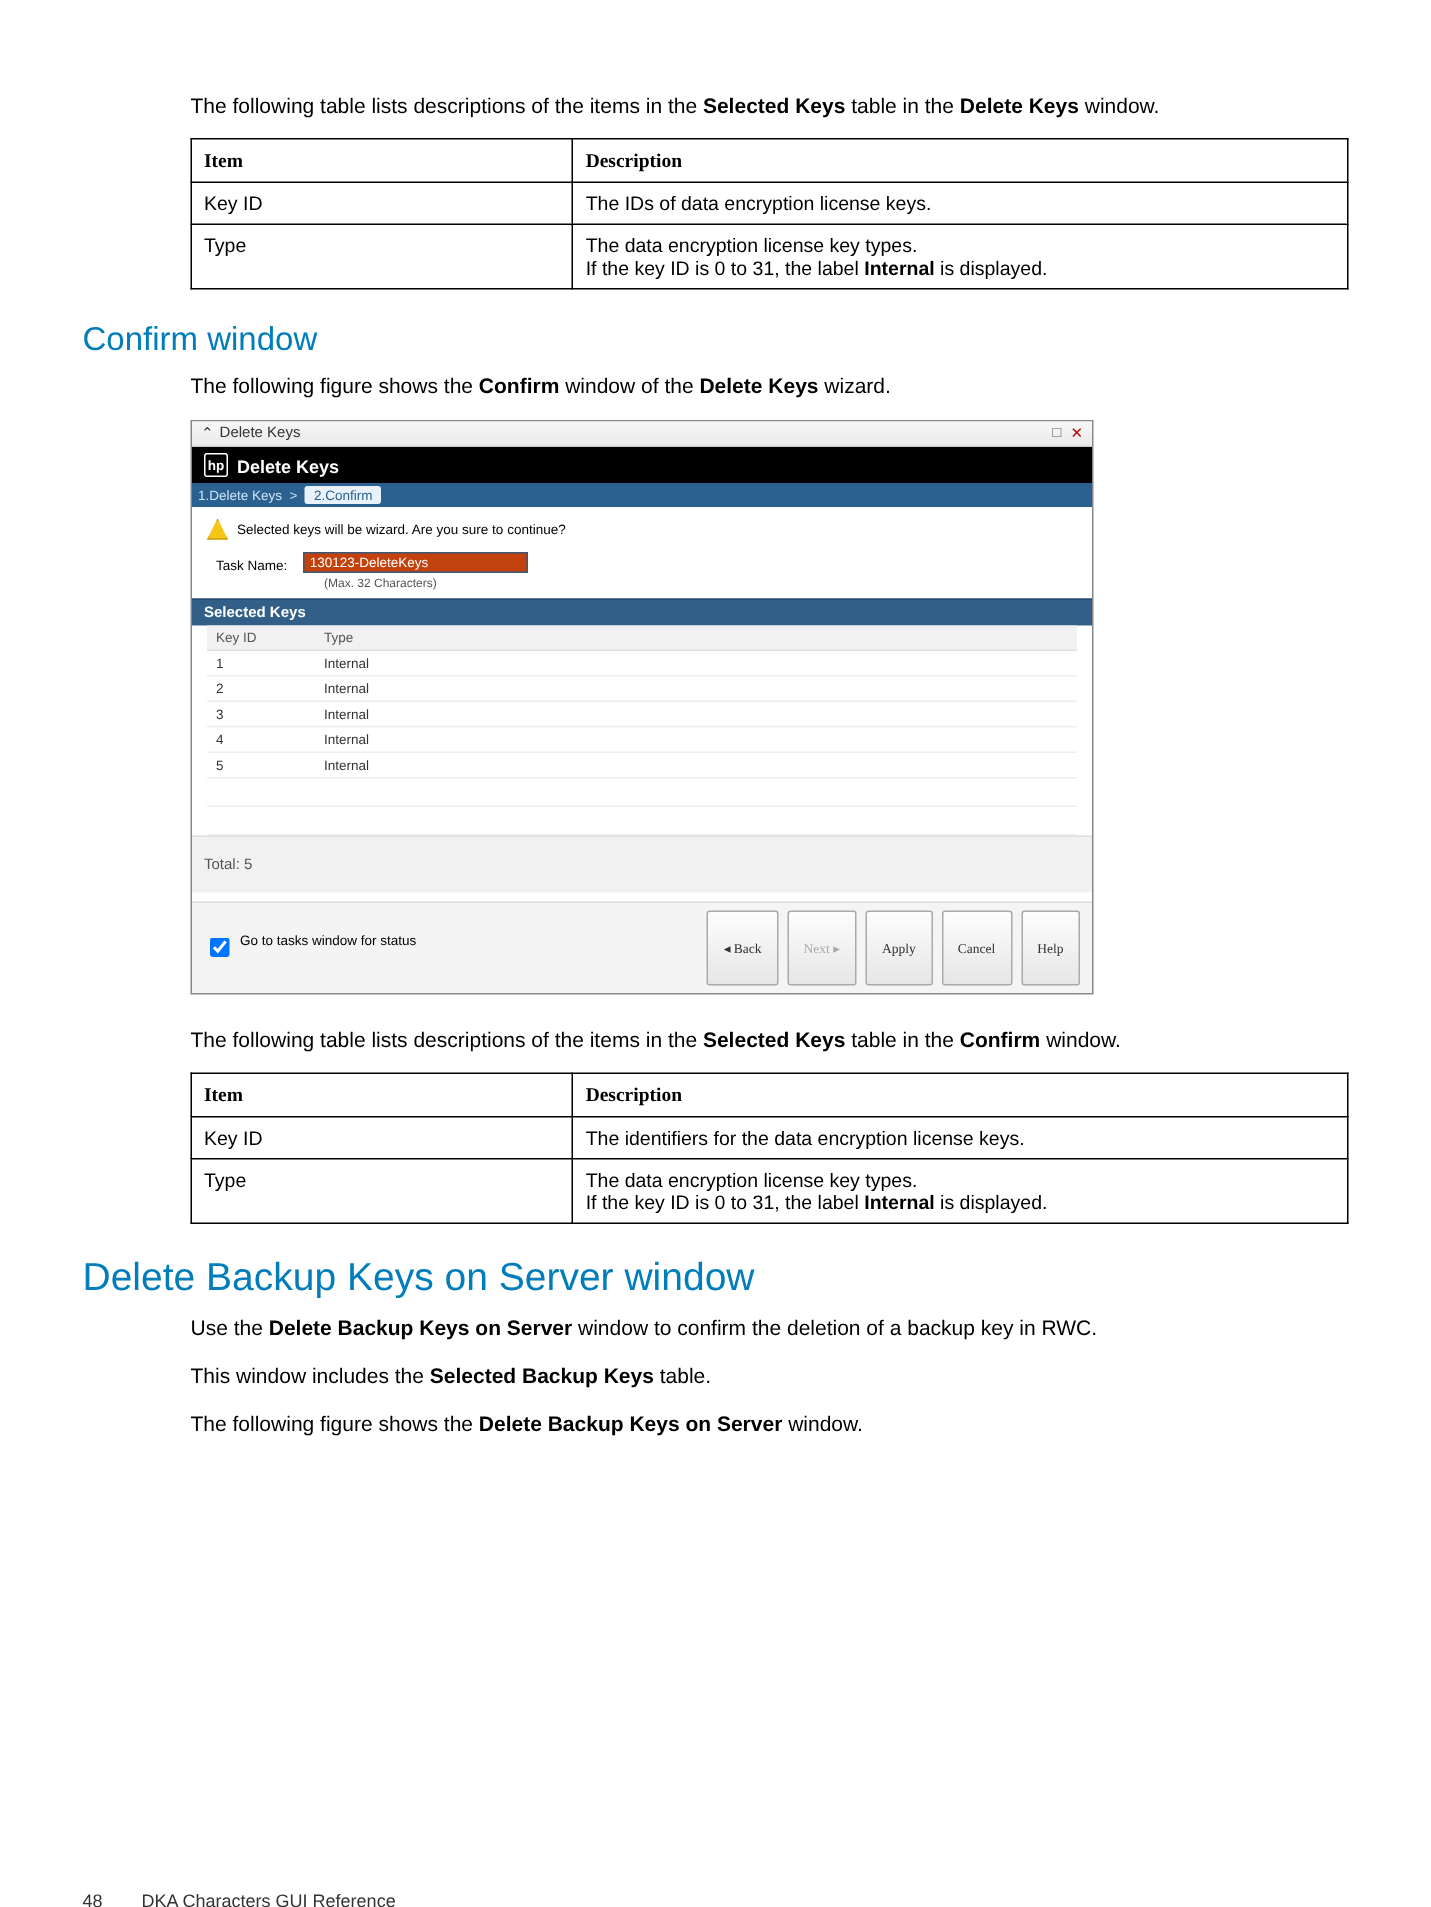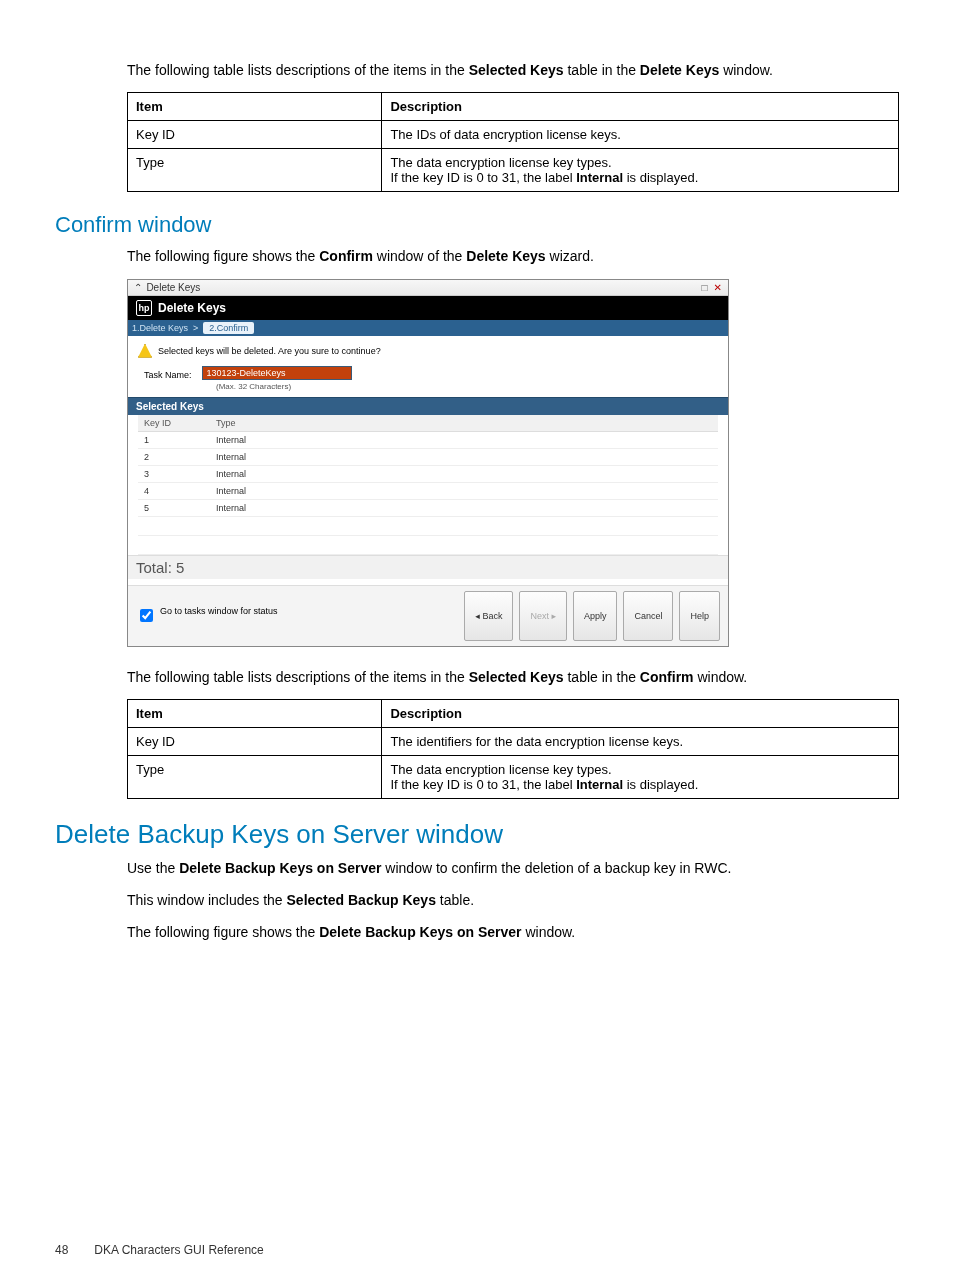--- a/index.html
+++ b/index.html
@@ -24,21 +24,21 @@
     margin-left: 72px;
     margin-bottom: 20px;
   }
   table.desc th, table.desc td {
     border: 1px solid #000;
     padding: 6px 8px;
     text-align: left;
     vertical-align: top;
     font-size: 13px;
   }
-  table.desc th { font-weight: bold; }
+  table.desc th { font-weight: bold; font-family: Liberation Serif, serif; }
   h2.section {
     font-family: Arial, Helvetica, sans-serif;
     color: #007dba;
     font-weight: normal;
     font-size: 22px;
     margin: 20px 0 8px 0;
   }
   h2.section.big { font-size: 26px; }
 
   
@@ -61,21 +61,21 @@
   }
   .dlg-outer-title .left { display:flex; align-items:center; gap:4px; }
   .dlg-outer-title .ctrls { display:flex; gap:6px; color:#666; }
   .dlg-outer-title .ctrls .x { color:#b00; }
   .dlg-inner-title {
     background: #000;
     color: #fff;
     padding: 4px 8px;
     font-weight: bold;
     font-size: 12px;
-    display:flex; align-items:center; gap:6px;
+    display:flex; align-items:flex-end; gap:6px;
   }
   .hp-badge {
     display:inline-block; width:14px; height:14px; border:1px solid #fff;
     font-size:9px; text-align:center; line-height:14px; border-radius:2px;
   }
   .breadcrumb {
     background: #2b6190;
     color: #cfe3f3;
     font-size: 9px;
     padding: 3px 4px;
@@ -101,32 +101,32 @@
     border-top:1px solid #234a6b;
   }
   table.sel {
     width:100%; border-collapse:collapse; font-size:9px; color:#333;
   }
   table.sel th { text-align:left; padding:3px 6px; background:#f1f1f1; border-bottom:1px solid #ddd; font-weight:normal; color:#555;}
   table.sel td { padding:3px 6px; border-bottom:1px solid #eee; }
   table.sel td:first-child, table.sel th:first-child { width:60px; }
   .blank-row td { height:12px; border-bottom:1px solid #eee; }
   .total-row {
-    background:#f1f1f1; font-size:15px; color:#555; padding:3px 8px;
+    background:#f1f1f1; font-size:10px; color:#555; padding:13px 8px;
     border-top:1px solid #ddd; margin:0 -10px;
   }
   .dlg-footer {
     background:#f4f4f4; border-top:1px solid #ddd;
     padding:5px 8px; display:flex; justify-content:flex-end; align-items:center; gap:6px;
     font-size:9px;
   }
   .dlg-footer .chk { margin-right:auto; display:flex; align-items:flex-start; gap:4px; }
   .dlg-footer button {
     font-size:9px; padding:19px 10px; border:1px solid #aaa; background:linear-gradient(#fdfdfd,#e6e6e6);
-    border-radius:2px; color:#333;
+    border-radius:2px; color:#333;font-family:Liberation Serif, serif;
   }
   .dlg-footer button:disabled { color:#aaa; }
 
   .footer-page {
     position: relative;
     margin-top: 300px;
     font-size: 12px;
     color:#333;
     display:flex; gap:26px;
   }
@@ -180,21 +180,21 @@
     <span>Delete Keys</span>
   </div>
   <div class="breadcrumb">
     <span>1.Delete Keys</span>
     &nbsp;<span>&gt;</span>&nbsp;
     <span class="active">2.Confirm</span>
   </div>
   <div class="dlg-body">
     <div class="warn-row">
       <span class="warn-ico"></span>
-      <span>Selected keys will be deleted. Are you sure to continue?</span>
+      <span>Selected keys will be wizard. Are you sure to continue?</span>
     </div>
     <div class="field-row">
       <span>Task Name:</span>
       <input type="text" value="130123-DeleteKeys" style="">
     </div>
     <div class="hint">(Max. 32 Characters)</div>
     <div class="sel-header">Selected Keys</div>
     <table class="sel">
       <tbody>
           <tr>

